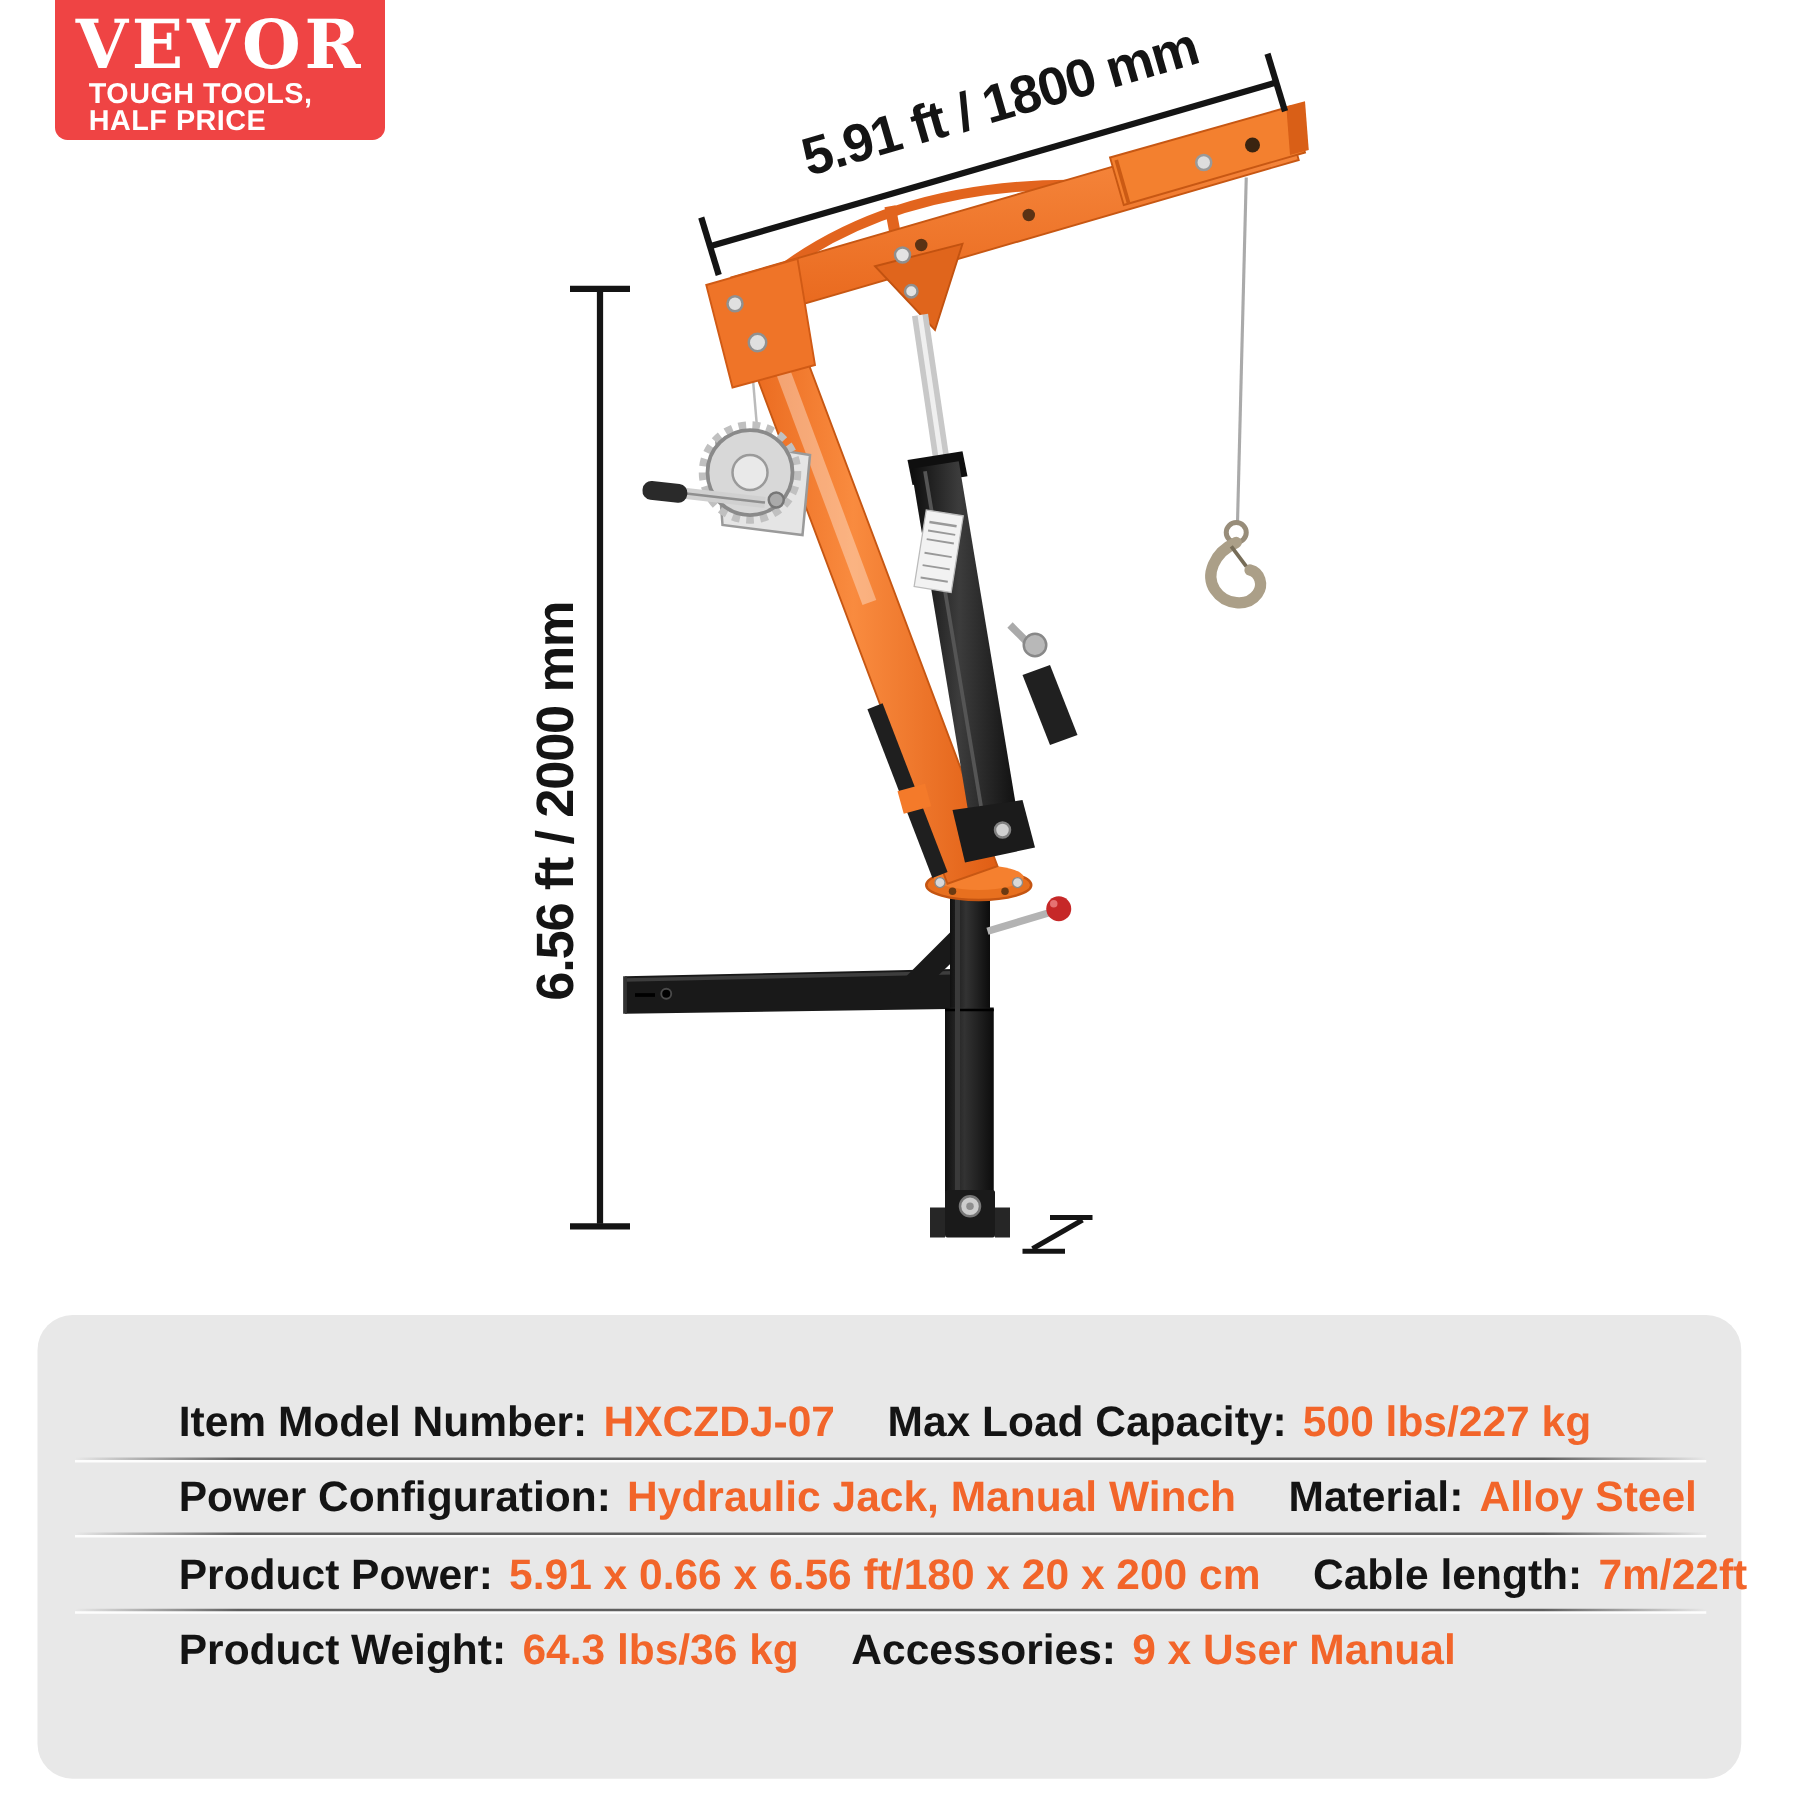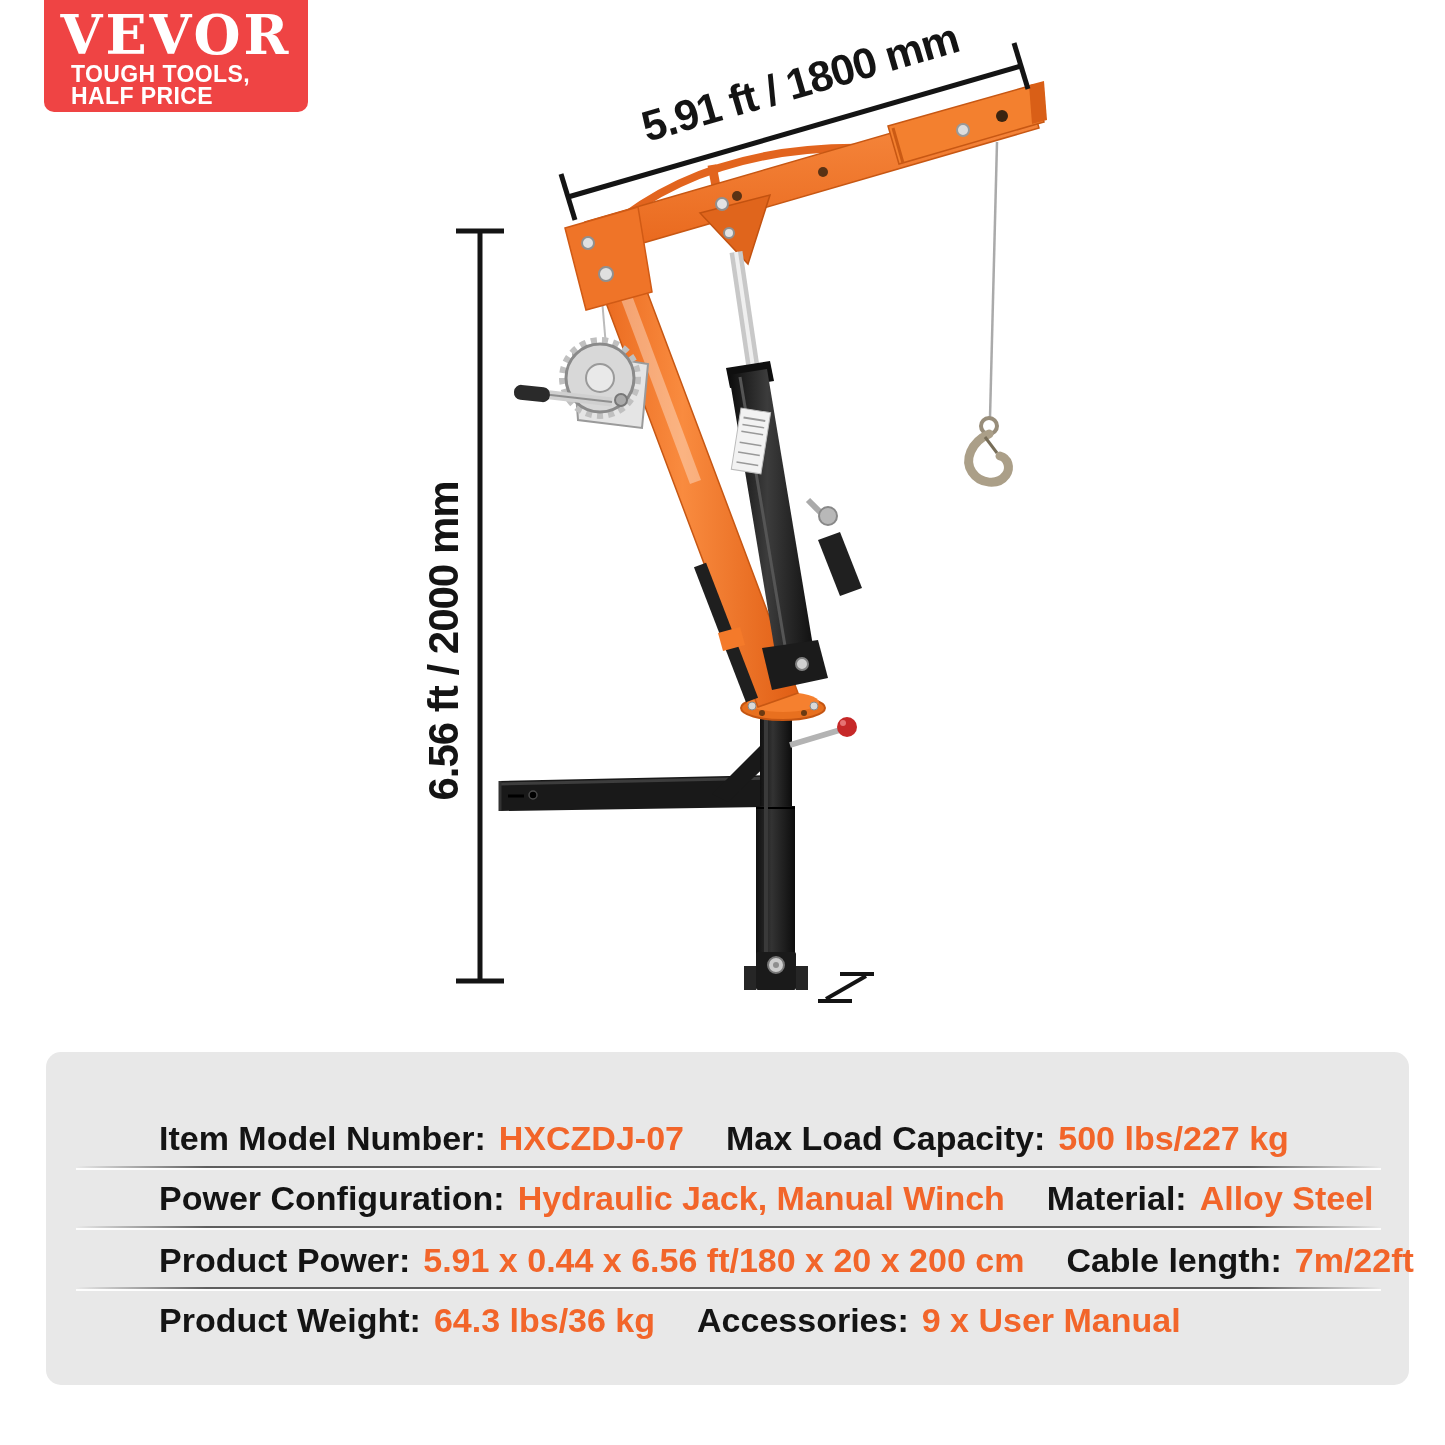--- a/index.html
+++ b/index.html
@@ -33,22 +33,22 @@
   }
   .dim-left{
     left:234px;top:615px;width:420px;height:52px;line-height:52px;text-align:center;
     font-size:42px;transform:rotate(-90deg);transform-origin:center center;
   }
   .dim-bottom{
     left:878px;top:956px;height:52px;line-height:52px;font-size:43px;
   }
   
   .spec-panel{
-    position:absolute;left:46px;top:1052px;width:1363px;height:333px;
-    background:#E8E8E8;border-radius:15px;
+    position:absolute;left:30px;top:1052px;width:1363px;height:371px;
+    background:#E8E8E8;border-radius:28px;
   }
   .spec-row{
     position:absolute;left:113px;height:56px;line-height:56px;white-space:nowrap;
     font-size:34px;font-weight:bold;
   }
   .spec-row .lbl{color:#141414;}
   .spec-row .val{color:#F2652A;margin-left:13px;}
   .spec-row .pair2{margin-left:42px;}
   .divider{
     position:absolute;left:30px;right:28px;height:2px;
@@ -248,21 +248,21 @@
   <div class="spec-panel">
     <div class="spec-row" style="top:58px">
       <span class="lbl">Item Model Number:</span><span class="val">HXCZDJ-07</span><span class="lbl pair2">Max Load Capacity:</span><span class="val">500 lbs/227 kg</span>
     </div>
     <div class="divider" style="top:114px"></div>
     <div class="spec-row" style="top:118px">
       <span class="lbl">Power Configuration:</span><span class="val">Hydraulic Jack, Manual Winch</span><span class="lbl pair2">Material:</span><span class="val">Alloy Steel</span>
     </div>
     <div class="divider" style="top:174px"></div>
     <div class="spec-row" style="top:180px">
-      <span class="lbl">Product Power:</span><span class="val">5.91 x 0.44 x 6.56 ft/180 x 20 x 200 cm</span><span class="lbl pair2">Cable length:</span><span class="val">7m/22ft</span>
+      <span class="lbl">Product Power:</span><span class="val">5.91 x 0.66 x 6.56 ft/180 x 20 x 200 cm</span><span class="lbl pair2">Cable length:</span><span class="val">7m/22ft</span>
     </div>
     <div class="divider" style="top:235px"></div>
     <div class="spec-row" style="top:240px">
       <span class="lbl">Product Weight:</span><span class="val">64.3 lbs/36 kg</span><span class="lbl pair2">Accessories:</span><span class="val">9 x User Manual</span>
     </div>
   </div>
 
 </div>
 
 </body></html>

